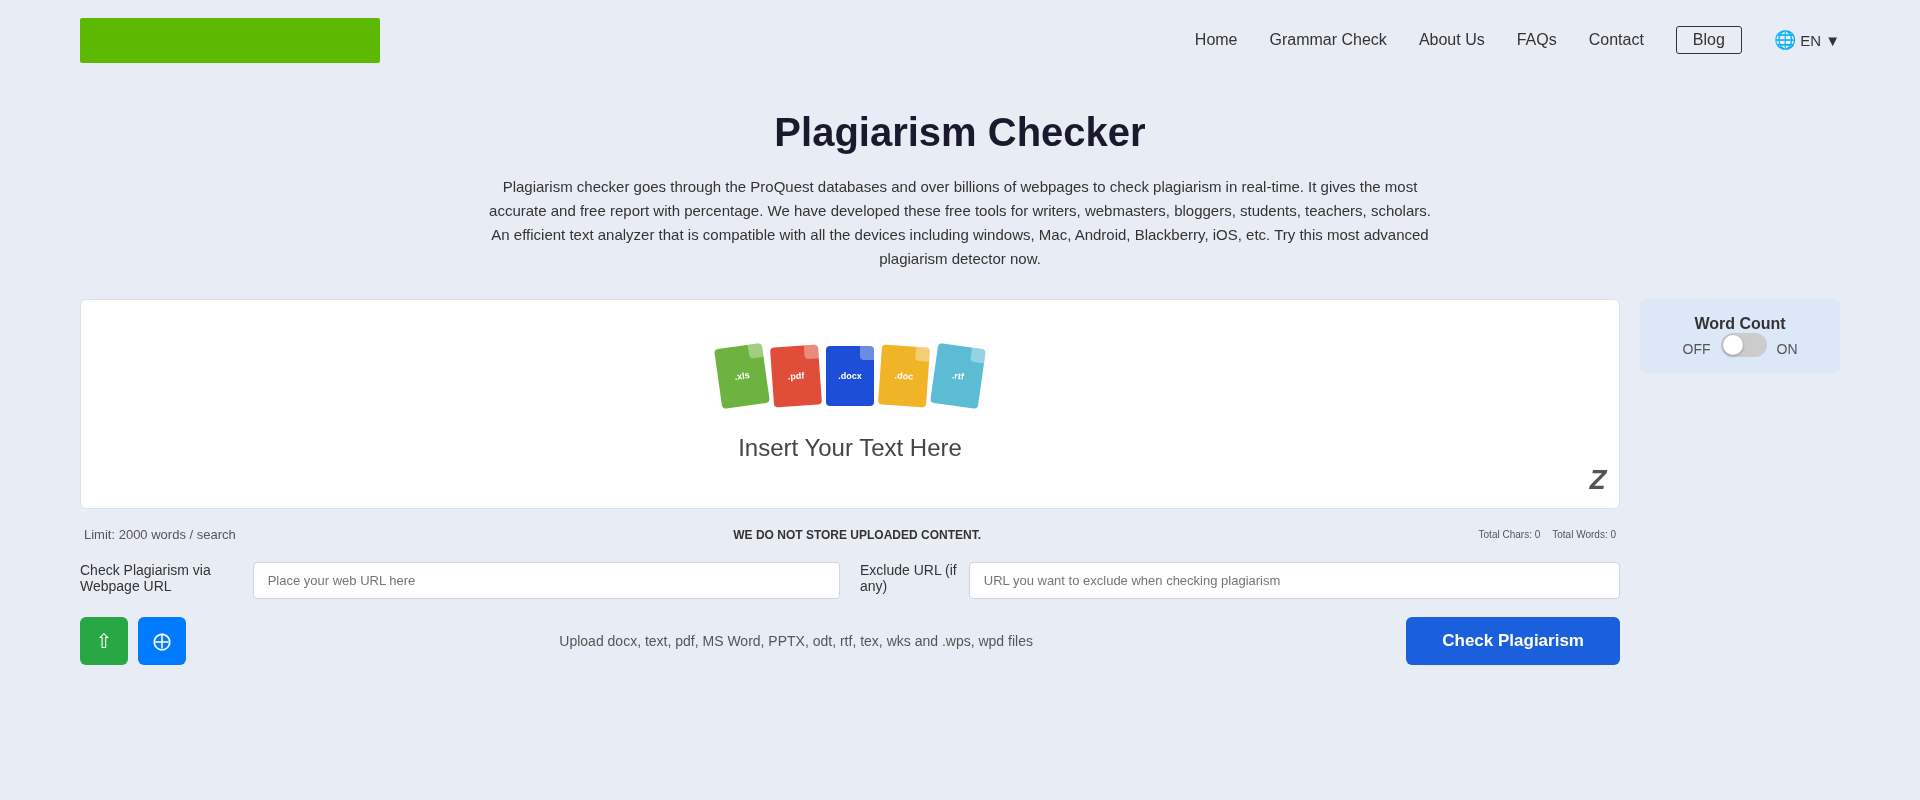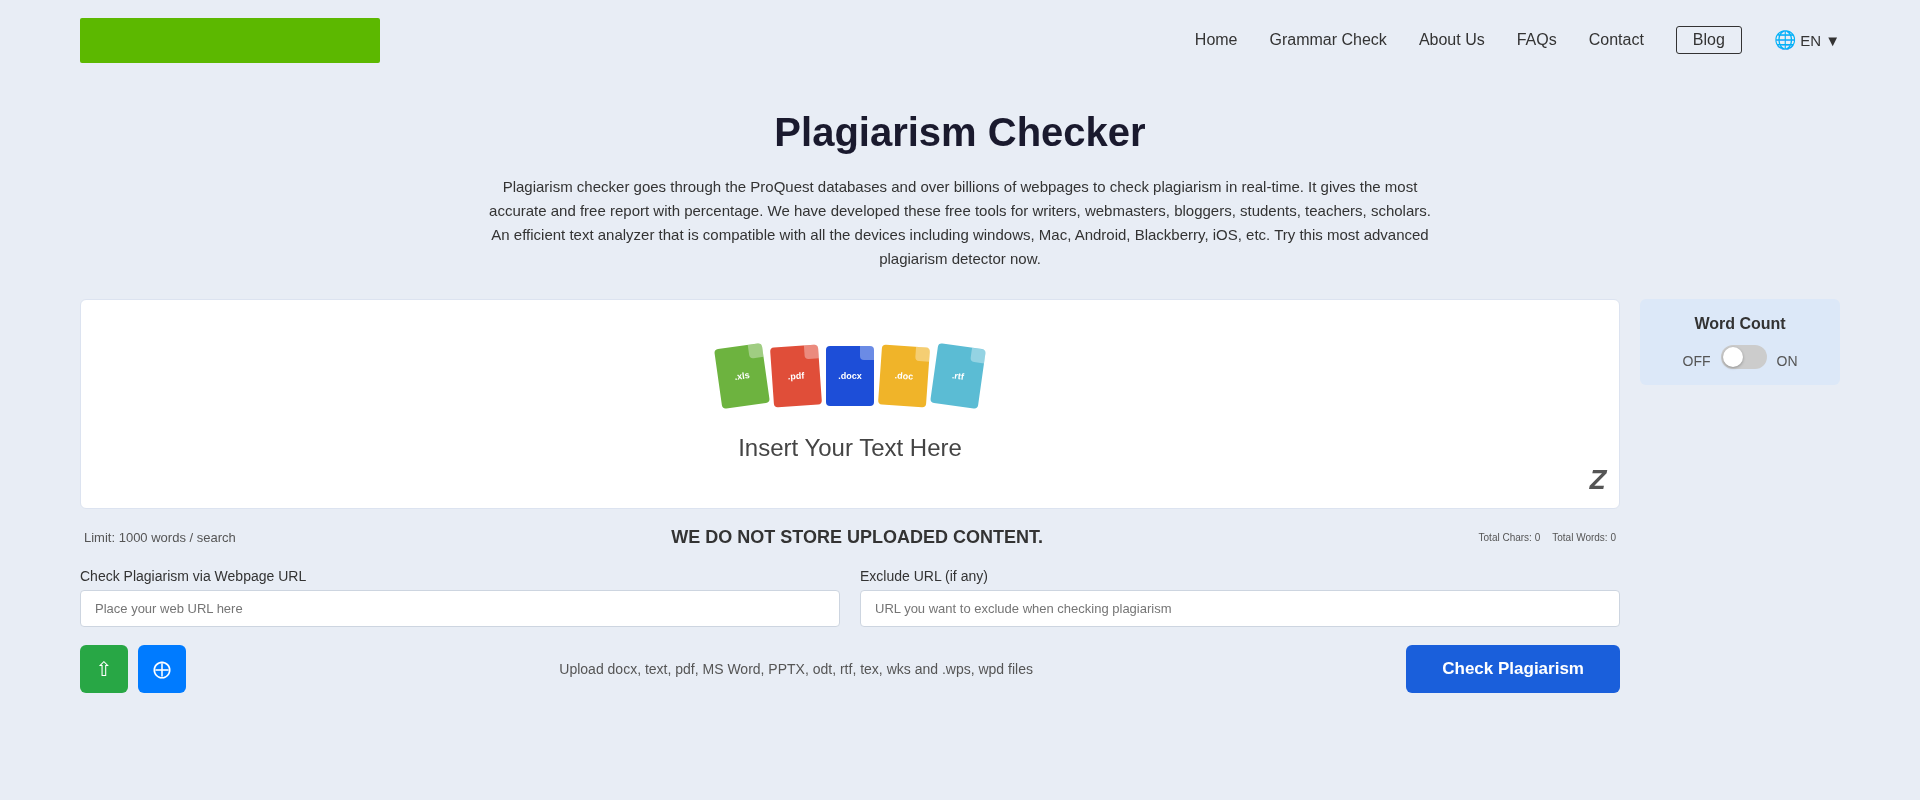--- a/index.html
+++ b/index.html
@@ -155,21 +155,20 @@
       border-radius: 6px;
       padding: 16px 24px;
       width: 200px;
       min-width: 180px;
       text-align: center;
     }
     .word-count-title {
       font-size: 16px;
       font-weight: bold;
       color: #333;
-      margin-bottom: 12px;
     }
     .toggle-row {
       display: flex;
       align-items: flex-end;
       gap: 10px;
       justify-content: center;
     }
     .toggle-label {
       font-size: 14px;
       color: #555;
@@ -202,43 +201,42 @@
       align-items: center;
       justify-content: space-between;
       margin-top: 12px;
       padding: 6px 4px;
     }
     .limit-text {
       font-size: 13px;
       color: #555;
     }
     .no-store-text {
-      font-size: 18px;
+      font-size: 12px;
       font-weight: bold;
       color: #333;
       text-align: left;
     }
     .stats-text {
       font-size: 10px;
       color: #555;
       display: flex;
       gap: 12px;
     }
 
     
     .url-section {
       display: flex;
       gap: 20px;
       margin-top: 14px;
     }
     .url-group {
       flex: 1;
       display: flex;
-      flex-direction: column;
-      gap: 6px;
+      flex-direction: row;
     }
     .url-label {
       font-size: 14px;
       color: #333;
       font-weight: 500;
     }
     .url-input {
       width: 100%;
       padding: 10px 14px;
       border: 1px solid #cdd5e0;
@@ -327,21 +325,21 @@
           <div class="file-icon file-pdf">.pdf</div>
           <div class="file-icon file-docx">.docx</div>
           <div class="file-icon file-yellow">.doc</div>
           <div class="file-icon file-blue">.rtf</div>
         </div>
         <div class="insert-text">Insert Your Text Here</div>
         <div class="typo-icon">𝜡</div>
       </div>
 
       <div class="bottom-bar">
-        <span class="limit-text">Limit: 1000 words / search</span>
+        <span class="limit-text">Limit: 2000 words / search</span>
         <span class="no-store-text">WE DO NOT STORE UPLOADED CONTENT.</span>
         <div class="stats-text">
           <span>Total Chars: 0</span>
           <span>Total Words: 0</span>
         </div>
       </div>
 
       <div class="url-section">
         <div class="url-group">
           <label class="url-label">Check Plagiarism via Webpage URL</label>

